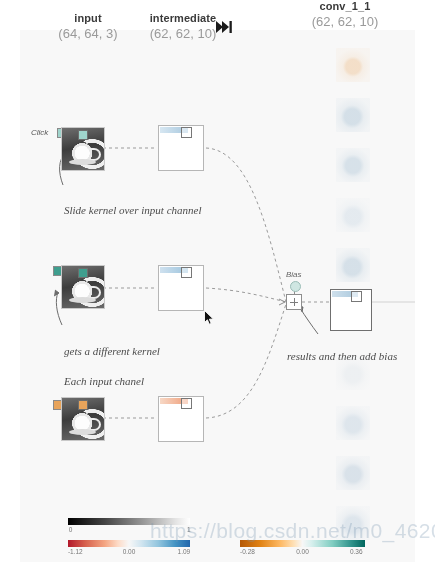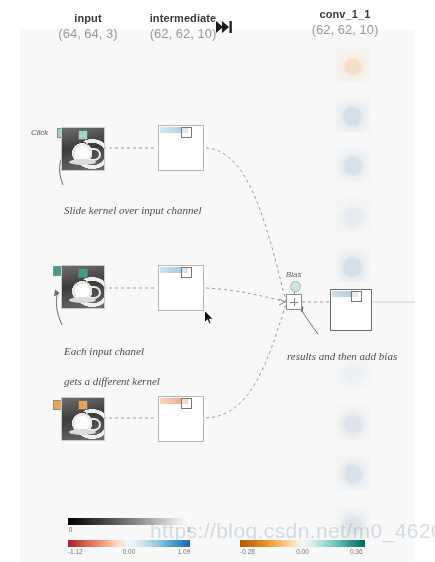--- a/index.html
+++ b/index.html
@@ -40,21 +40,21 @@
     display: block;
   }
   .col-header .shape {
     font-size: 13px;
     color: #9a9a9a;
     display: block;
     margin-top: 2px;
   }
   #hdr-input  { left: 38px;  top: 12px; width: 100px; }
   #hdr-inter  { left: 128px; top: 12px; width: 110px; }
-  #hdr-conv   { left: 290px; top: 8px; width: 110px; }
+  #hdr-conv   { left: 290px; top: 0; width: 110px; }
 
   .ff-icon {
     position: absolute;
     left: 214px;
     top: 20px;
     width: 20px;
     height: 14px;
     display: flex;
     align-items: center;
     justify-content: center;
@@ -344,22 +344,22 @@
   <div class="inter-box" style="left:158px; top:396px;">
     <div class="strip" style="background:linear-gradient(90deg,#f7d8c6,#ef9e79);"></div>
     <div class="ksq"></div>
   </div>
 
   <div class="annot" style="left:64px; top:188px; width:140px;">
     <div>Slide kernel over input channel</div>
   </div>
 
   <div class="annot" style="left:64px; top:329px; width:140px;">
+    <div>gets a different kernel</div>
     <div>Each input chanel</div>
-    <div>gets a different kernel</div>
   </div>
 
   <div class="annot" style="left:287px; top:334px; width:130px;">
     <div>results and then add bias</div>
   </div>
 
   <div class="bias-label">Bias</div>
   <div class="bias-dot"></div>
   <div class="plus-box"></div>
 

